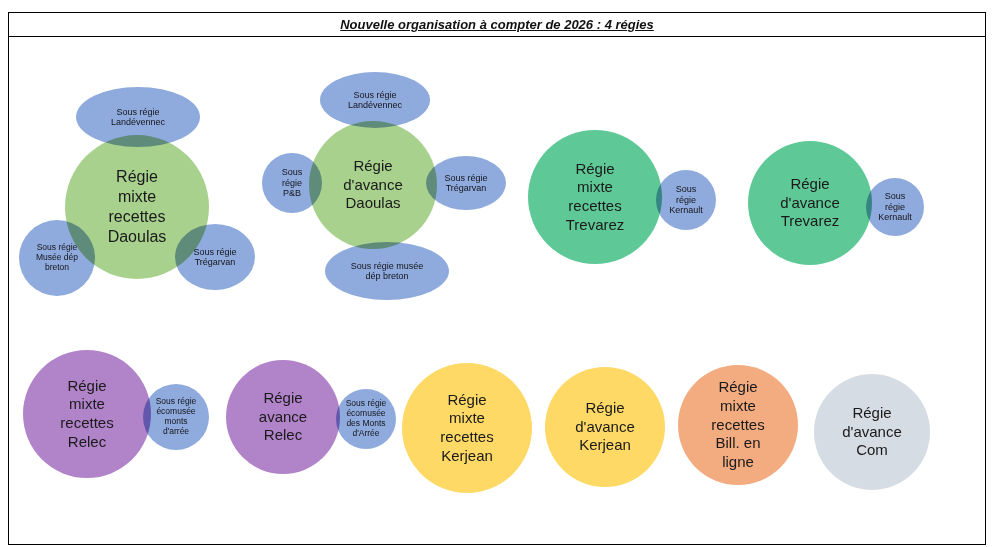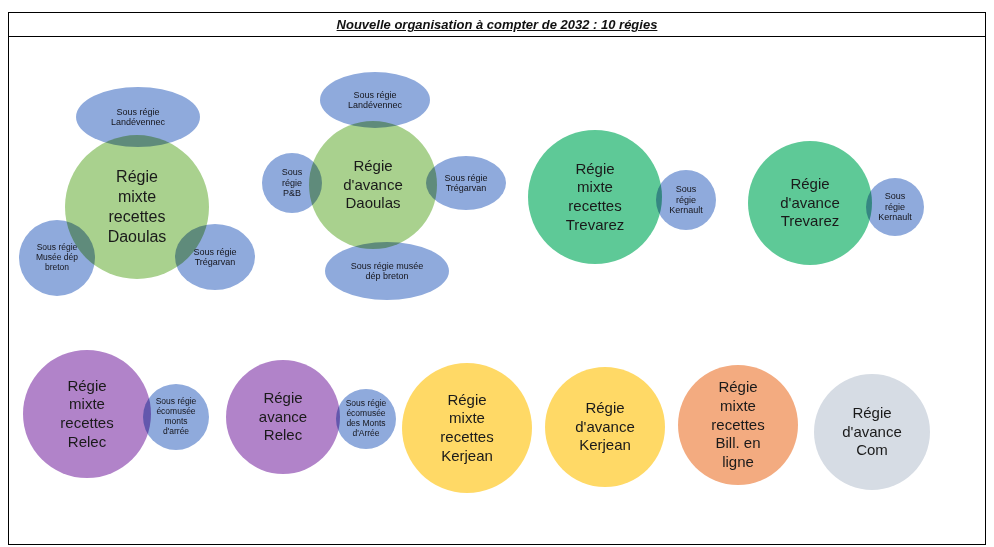--- a/index.html
+++ b/index.html
@@ -66,21 +66,21 @@
   .b-km       { left:393px; top:326px; width:130px; height:130px; background:#ffd966; }
   .b-ka       { left:536px; top:330px; width:120px; height:120px; background:#ffd966; }
   .b-bl       { left:669px; top:328px; width:120px; height:120px; background:#f3ab80; }
   .b-co       { left:805px; top:337px; width:116px; height:116px; background:#d6dce4; }
 </style>
 </head>
 <body>
 
 <div class="frame">
   <div class="title-row">
-    <span class="title-text">Nouvelle organisation à compter de 2032 : 10 régies</span>
+    <span class="title-text">Nouvelle organisation à compter de 2026 : 4 régies</span>
   </div>
 
   <div class="diagram">
 
     <div class="bubble sat b-dm-land">
       <span class="lbl">Sous régie
 Landévennec</span>
     </div>
     <div class="bubble sat tiny b-dm-musee">
       <span class="lbl">Sous régie

